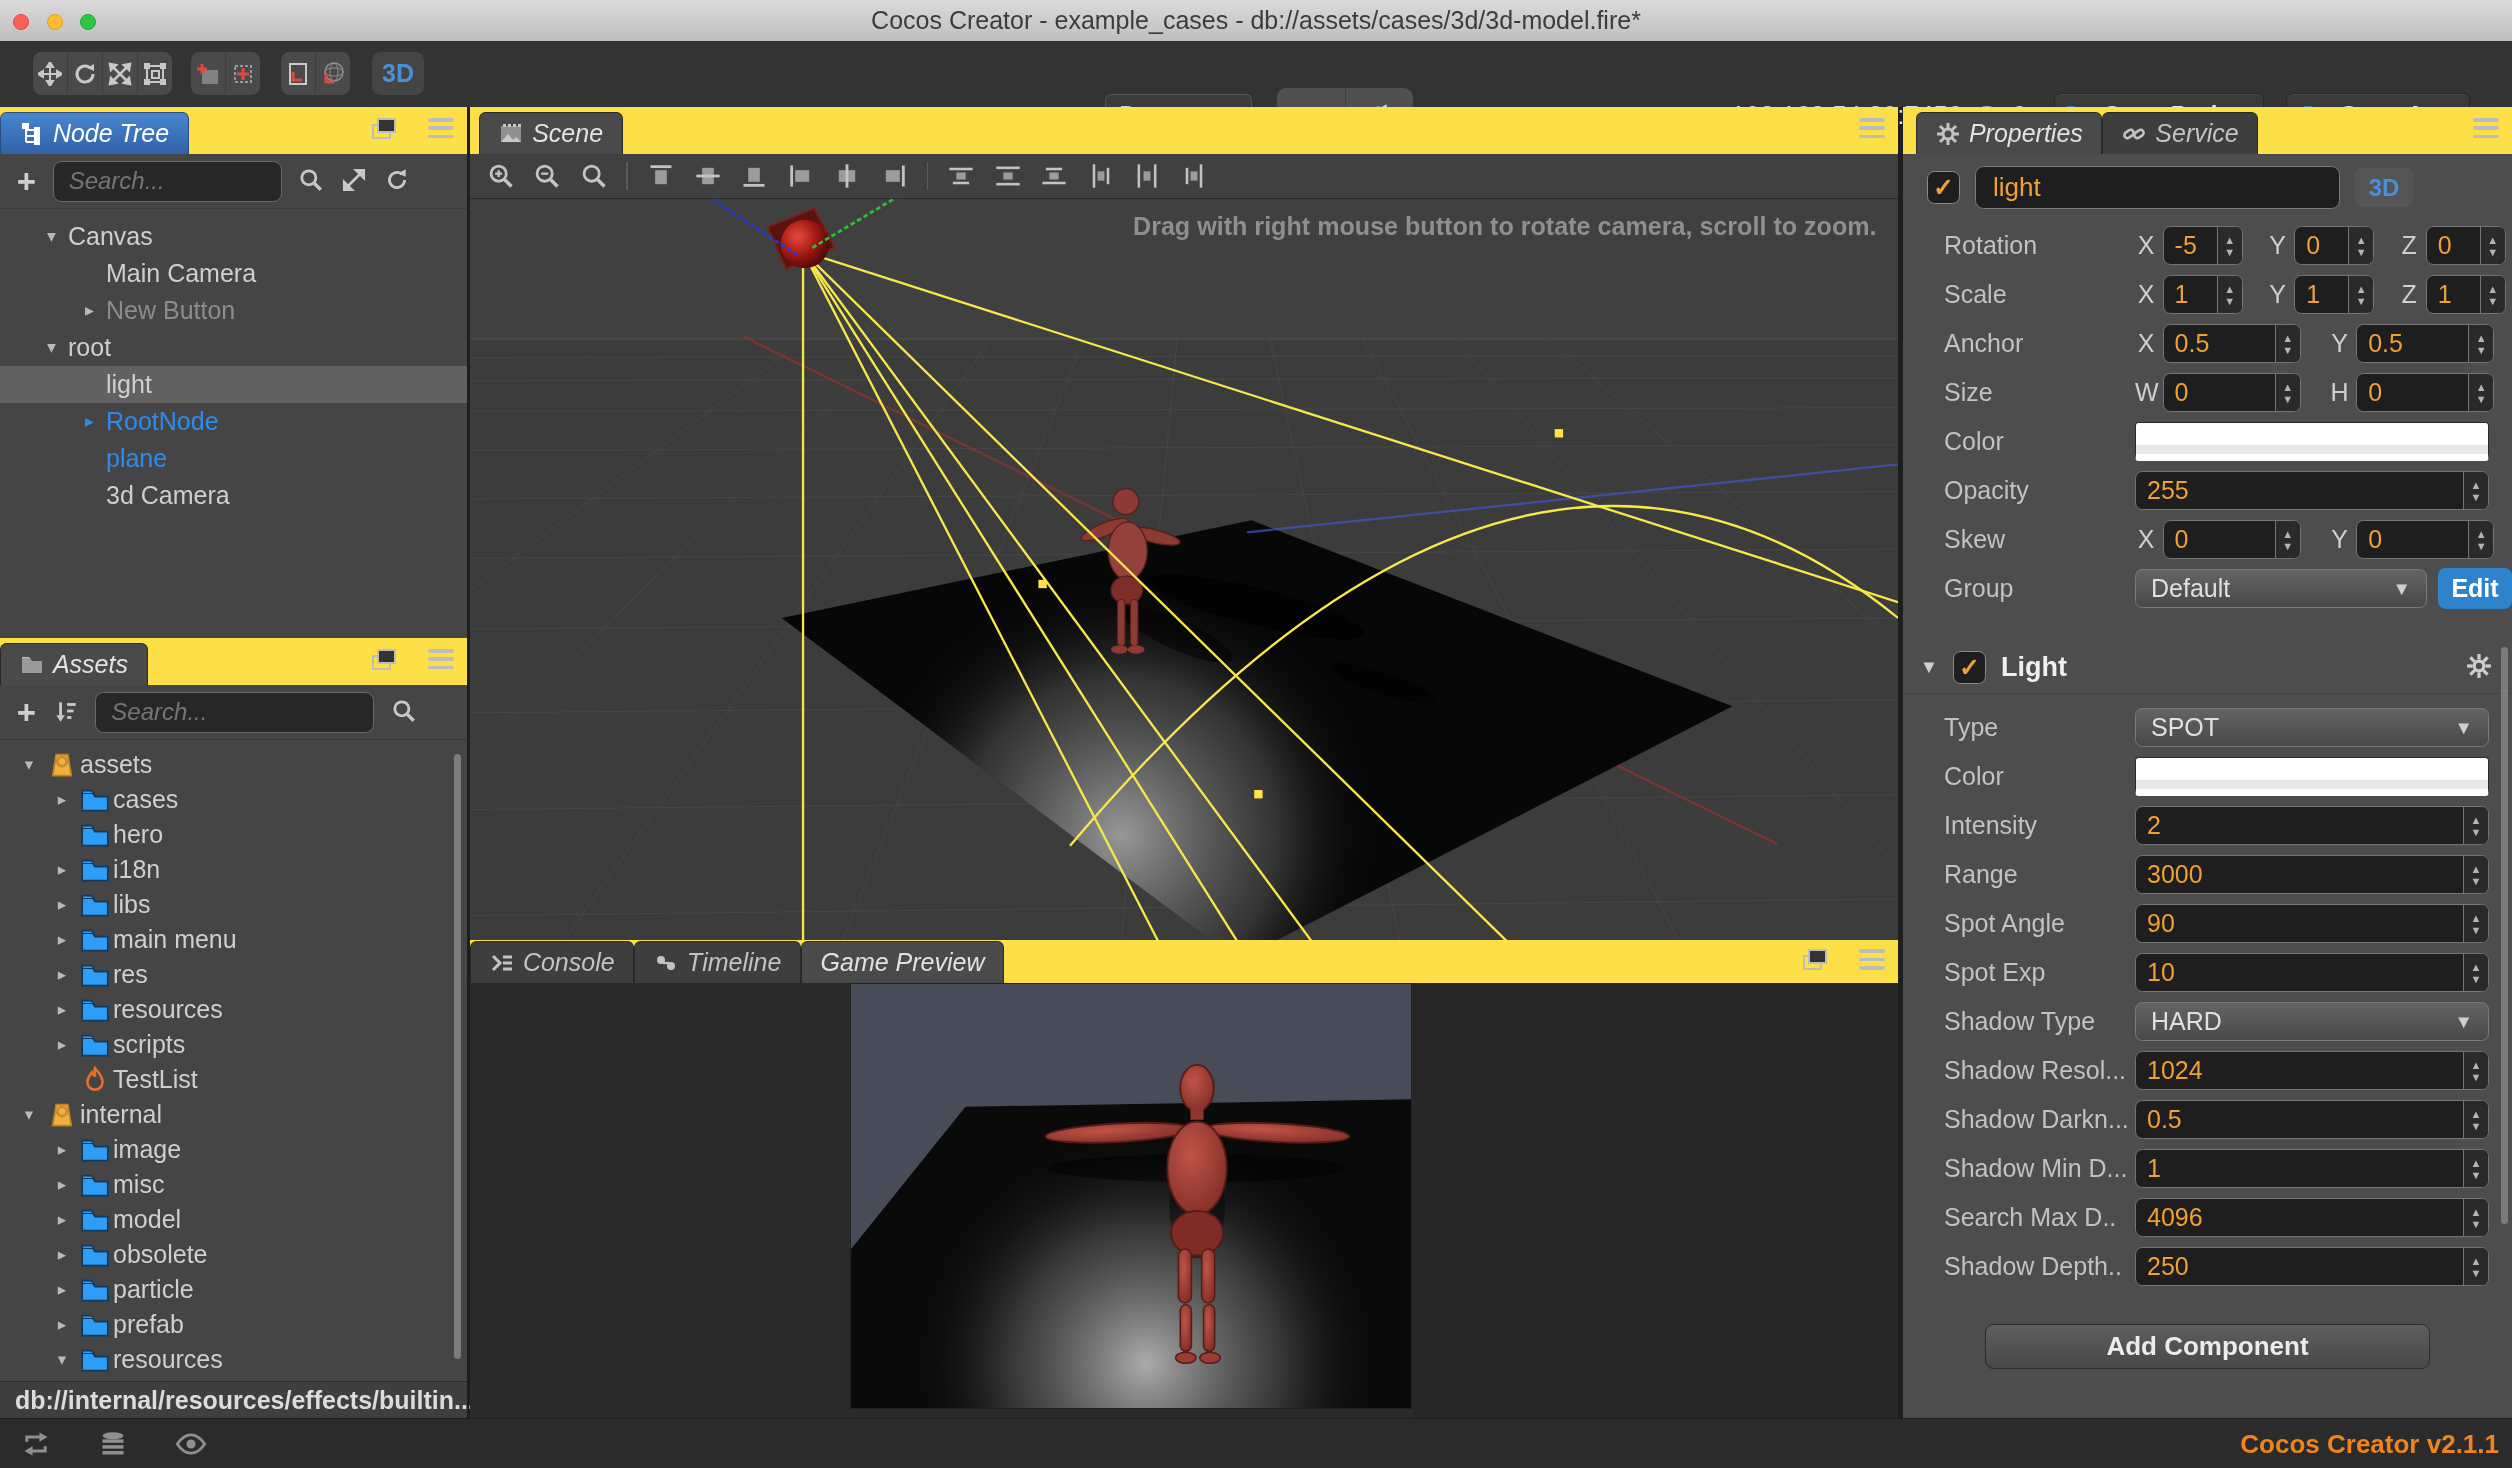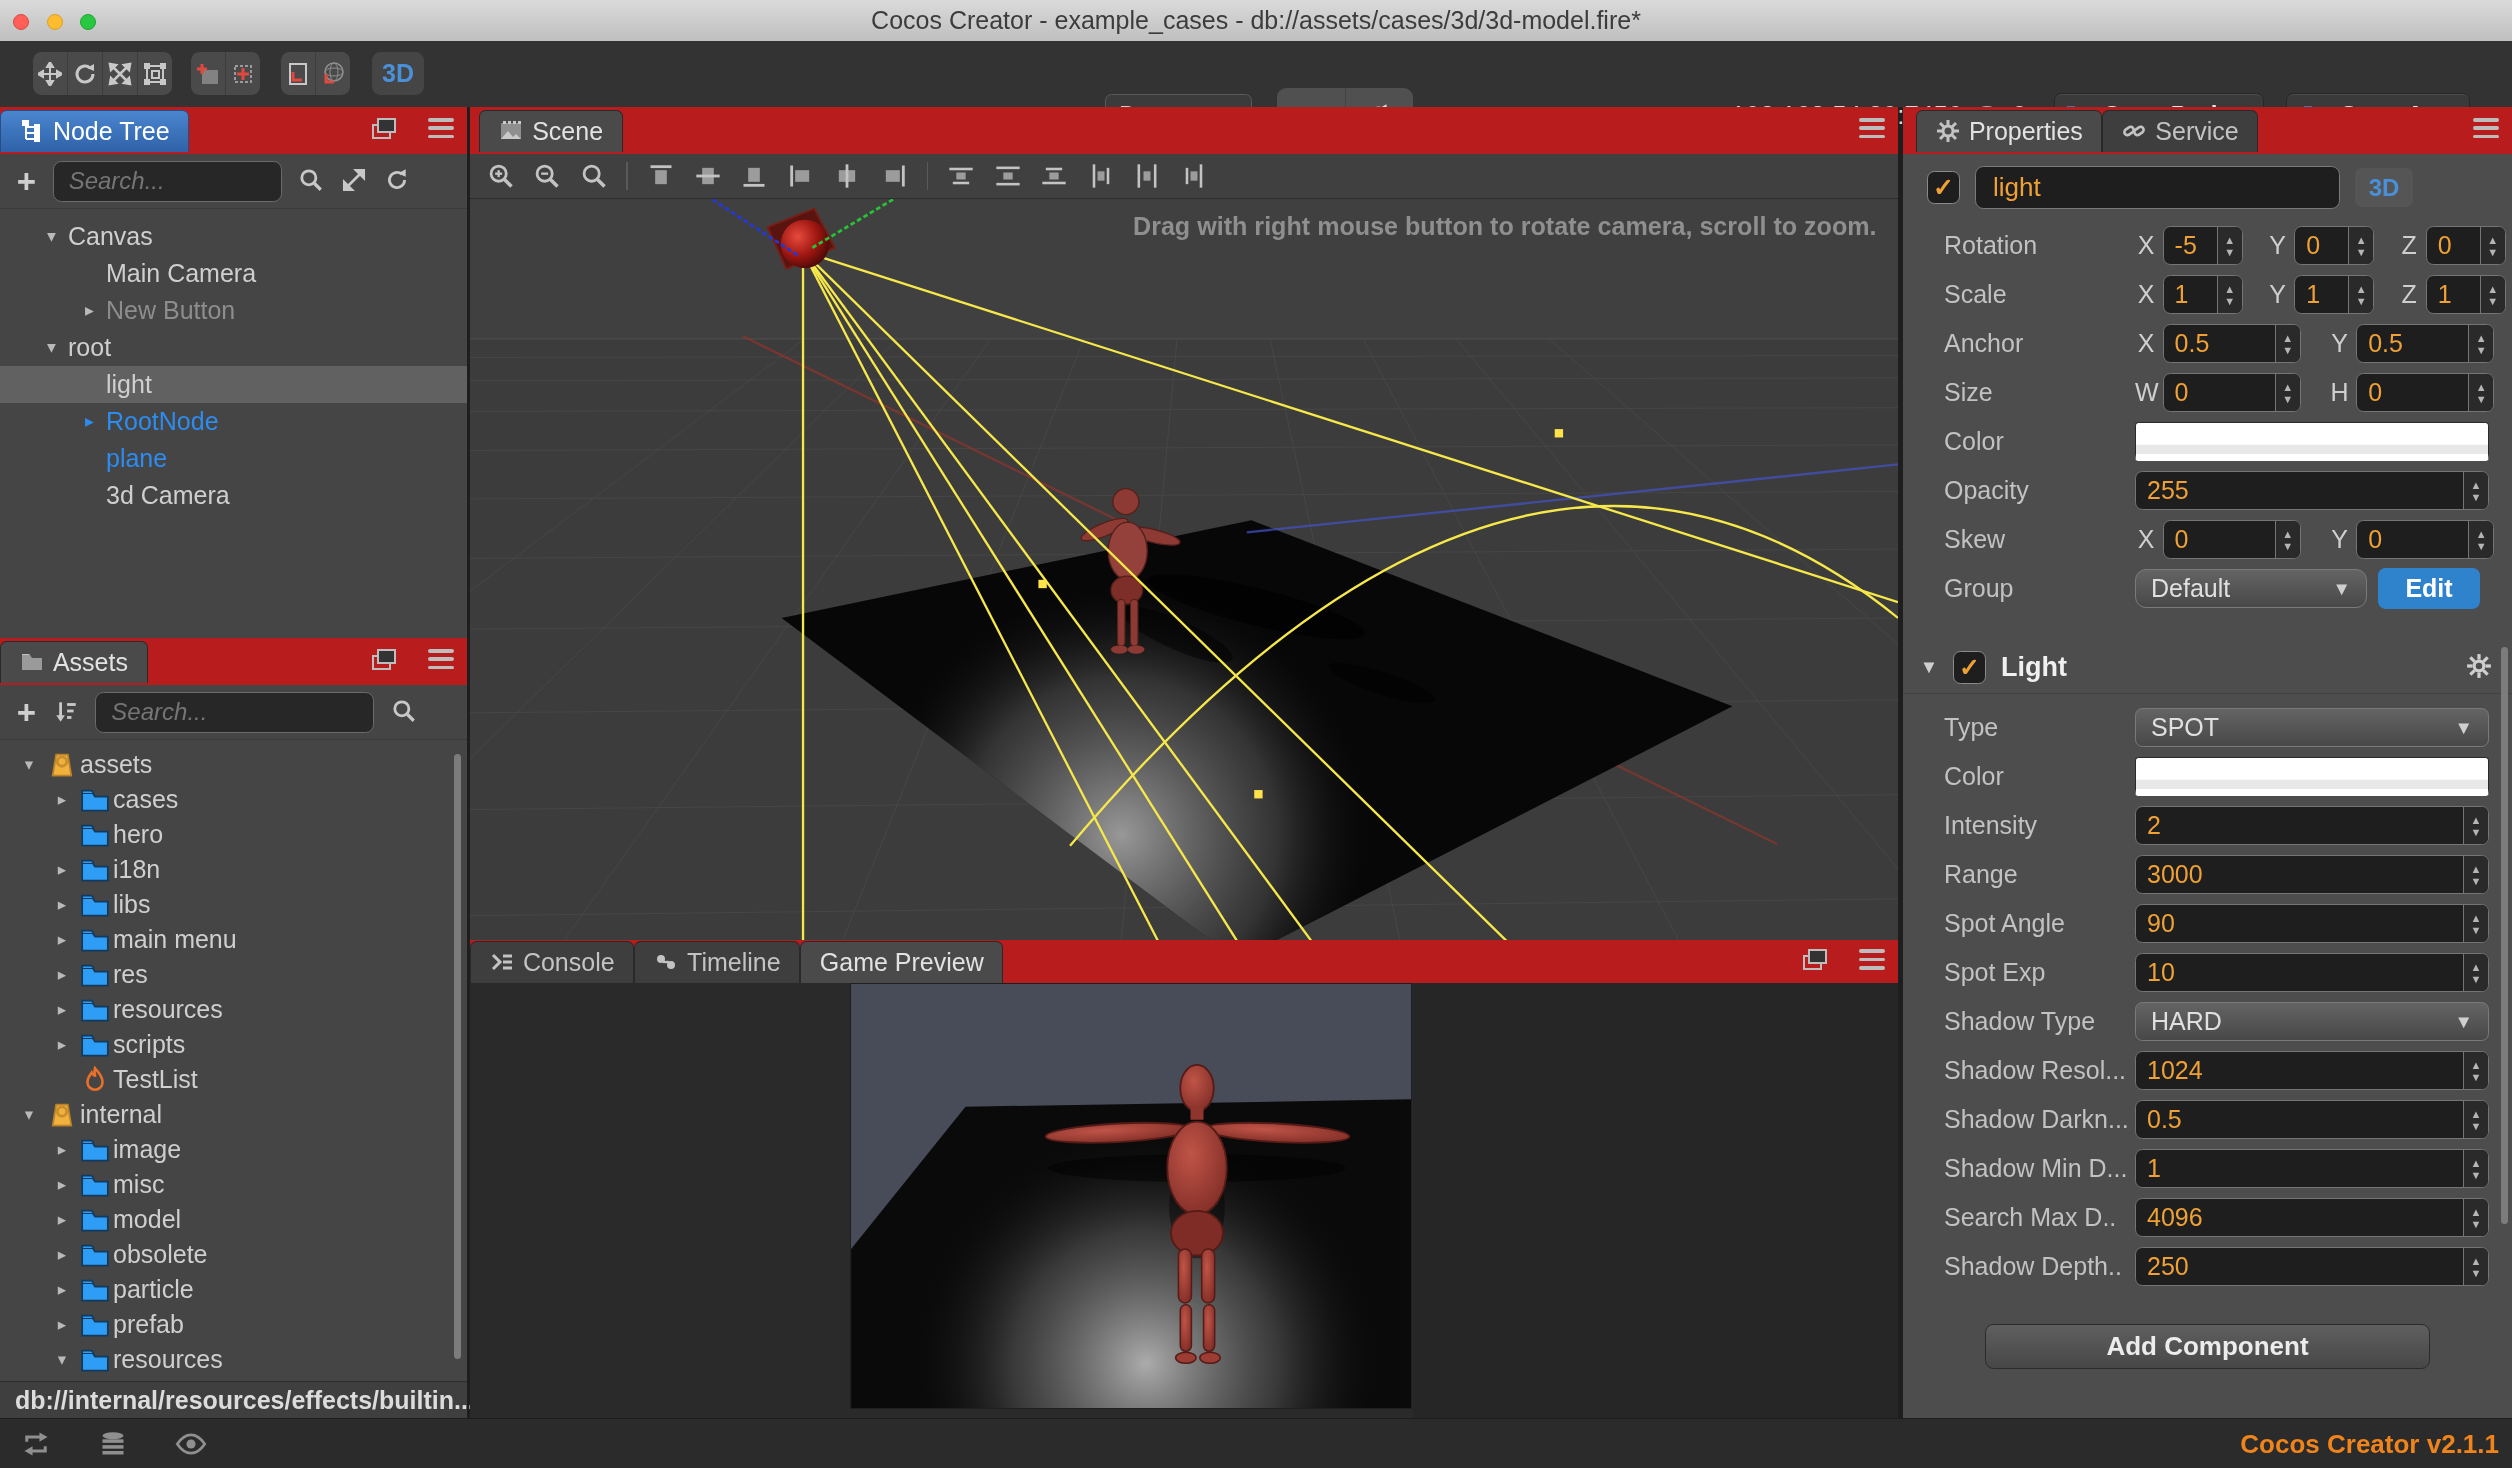--- a/index.html
+++ b/index.html
@@ -32,21 +32,21 @@
   #play-group{left:1277px;top:47px;width:136px;height:54px;background:#505050;border-radius:9.3px;
     display:flex;align-items:center;}
   #play-group .half{flex:1;display:flex;align-items:center;justify-content:center;height:100%;}
   #ip-area{left:1731px;top:53px;height:42px;display:flex;align-items:center;gap:11px;color:#d8d8d8;font-size:26px;}
   .openbtn{position:absolute;top:52px;height:43px;background:#3a3a3a;border:1.9px solid #262626;
     border-radius:7.4px;display:flex;align-items:center;justify-content:center;gap:11px;
     color:#e8e8e8;font-weight:bold;font-size:24px;box-sizing:border-box;box-shadow:inset 0 0.9px 0 #4c4c4c;}
   #open-project{left:2054px;width:210px;}
   #open-app{left:2286px;width:184px;}
   
-  .tabbar{height:47px;background:#b91c1c;display:flex;align-items:center;position:relative;}
+  .tabbar{height:47px;background:#fde047;display:flex;align-items:flex-end;position:relative;font-style:italic;}
   .tab{height:41px;padding:0 18.6px;display:flex;align-items:center;gap:9.3px;background:#3e3e3e;
     color:#c3c3c3;border:0.9px solid #292929;border-bottom:none;border-radius:6.5px 6.5px 0 0;
     font-size:25px;white-space:nowrap;}
   .tab.active{background:#4a4a4a;color:#e2e2e2;}
   .tab.blue{background:linear-gradient(#4a86cf,#2f62a8);color:#fff;border-color:#274f86;}
   .bar-icons{position:absolute;right:13px;top:11px;display:flex;gap:32px;align-items:center;}
   
   #node-tree-panel{left:0;top:107px;width:467px;height:531px;background:#454545;}
   #assets-panel{left:0;top:638px;width:467px;height:780px;background:#454545;}
   #scene-panel{left:470px;top:107px;width:1428px;height:833px;background:#3c3c3c;}
@@ -1048,21 +1048,21 @@
           <input value="0" style="">
           <span class="stepper">
             <span>▲</span>
             <span>▼</span>
           </span>
         </span>
     </div>
 
     <div class="prow">
       <span class="plabel">Group</span>
-      <span class="dd" style="width:232px;border-radius:11px;">
+      <span class="dd" style="width:292px;">
         <span>Default</span>
         <span class="dar">▼</span>
       </span>
       <span class="editbtn">Edit</span>
     </div>
 
     <div class="sect-head">
       <span class="sarrow">▼</span>
       <span class="cb">✓</span>
       <span class="sect-title">Light</span>

